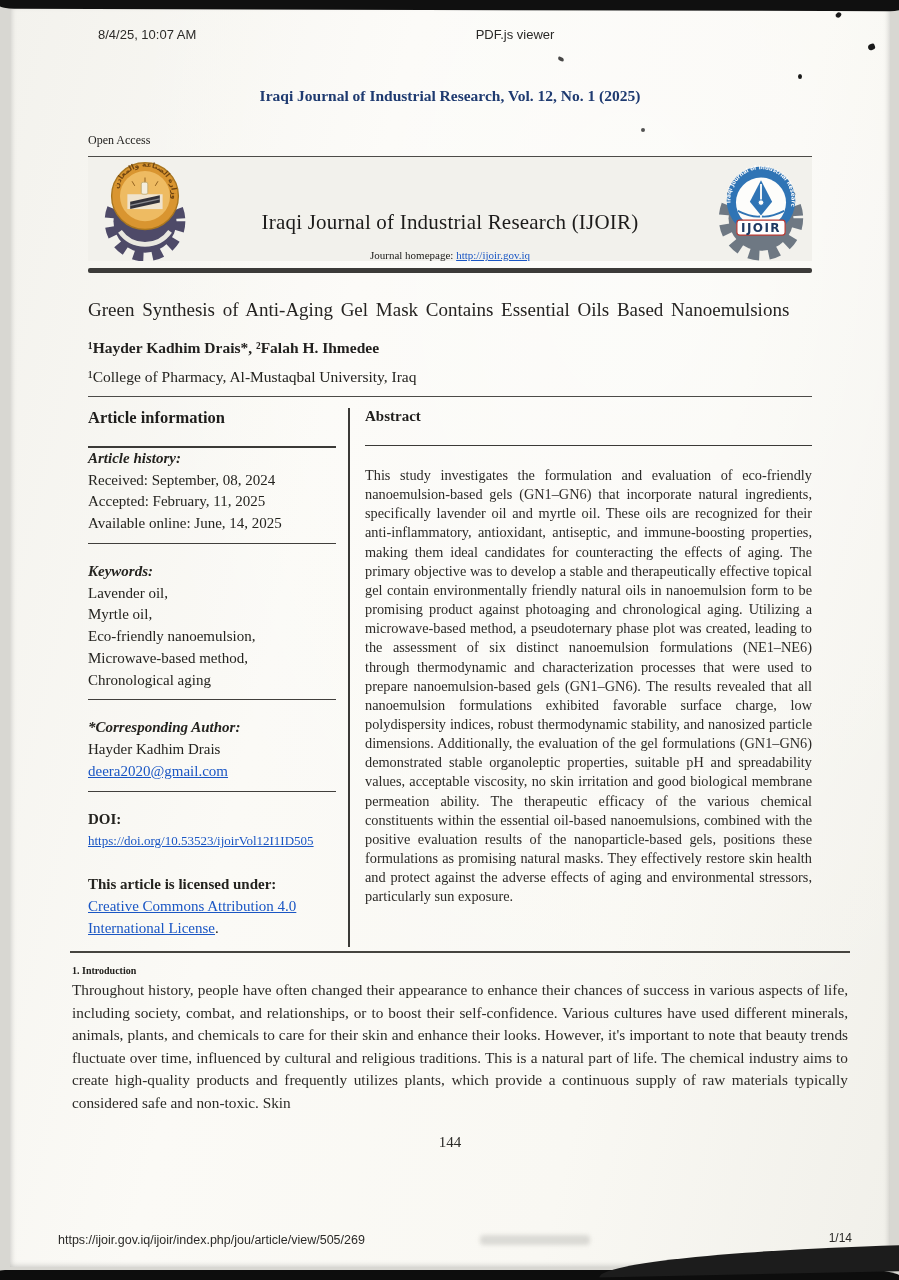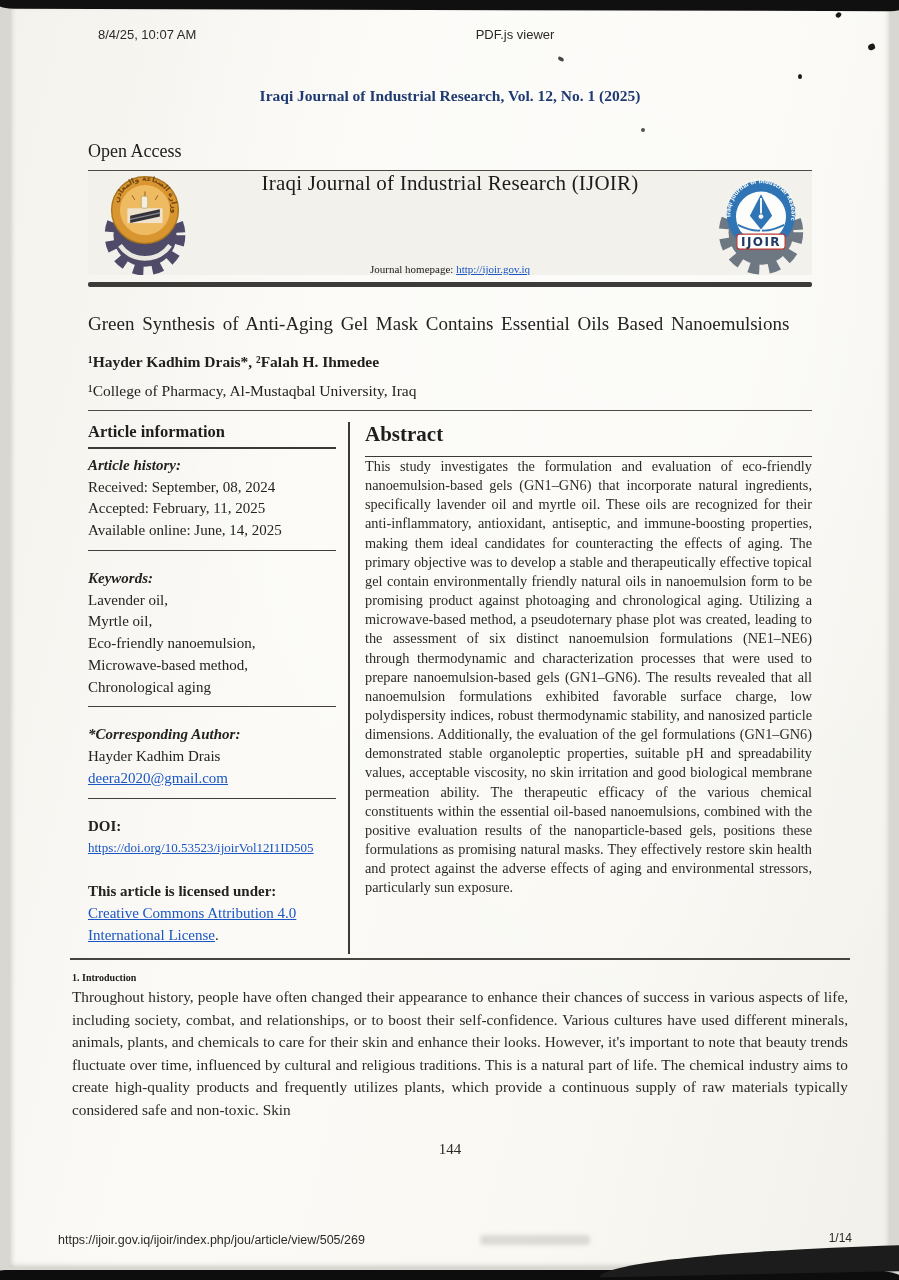--- a/index.html
+++ b/index.html
@@ -36,55 +36,55 @@
     font-family:"Liberation Sans", sans-serif;font-size:13px;color:#2b2a28;}
   .topbar .dt{position:absolute;left:88px;top:22px;}
   .topbar .vt{position:absolute;left:505px;top:22px;transform:translateX(-50%);}
   .footer-url{position:absolute;left:48px;bottom:20px;font-family:"Liberation Sans", sans-serif;
     font-size:12.5px;color:#2b2a28;z-index:4;}
   .footer-page{position:absolute;right:38px;bottom:22px;font-family:"Liberation Sans", sans-serif;
     font-size:12px;color:#2b2a28;z-index:4;}
 
   
   .masthead{margin-top:44px;text-align:center;font-size:15.5px;font-weight:700;color:#1e3a70;}
-  .open-access{margin:36px 0 0 78px;font-size:18px;color:#21201e;}
+  .open-access{margin:28px 0 0 78px;font-size:12px;color:#21201e;}
   .rule-thin{height:0;border-top:1.6px solid #4c4b48;margin:8px 78px 0 78px;}
   .rule-thick{height:5px;background:#3c3b39;margin:7px 78px 0 78px;border-radius:2px;}
 
   
   .band{position:relative;height:104px;margin:0 78px;background:#f2f1ec;}
   .band-center{position:absolute;left:120px;right:120px;top:0;bottom:0;
-    display:flex;flex-direction:column;align-items:center;justify-content:space-between;gap:14px;}
+    display:flex;flex-direction:column;align-items:center;justify-content:flex-end;gap:14px;}
   .band-title{font-size:21px;color:#1c1b1a;letter-spacing:.2px;}
   .band-home{font-size:11px;color:#21201e;}
   a.link{color:#1a56c4;text-decoration:underline;cursor:pointer;}
   .logo{position:absolute;top:2px;width:102px;height:102px;}
   .logo-left{left:6px;}
   .logo-right{right:0px;}
 
   
   .title{margin:24px 78px 0 78px;font-size:19px;font-weight:400;color:#262422;
     text-align:justify;line-height:1.42;word-spacing:3px;}
   .authors{margin:15px 78px 0 78px;font-size:15.5px;font-weight:700;color:#22211f;}
   .affil{margin:11px 78px 0 78px;font-size:15.5px;color:#24231f;}
 
   
   .columns{display:flex;margin:11px 78px 0 78px;min-height:515px;}
   .col-left{width:248px;padding-right:12px;box-sizing:content-box;font-size:15px;color:#24231f;}
   .col-right{flex:1;border-left:2px solid #39383500;border-left:2px solid #3b3a37;padding-left:15px;}
   .sec{border-bottom:1.7px solid #413f3c;padding-bottom:8px;}
   .sec.nb{border-bottom:none;}
   .sec + .sec{margin-top:17px;}
-  .info-h{font-size:16.5px;font-weight:700;border-bottom:2px solid #3b3a37;padding-bottom:5px;margin-bottom:6px;color:#1f1e1c;}
+  .info-h{font-size:16.5px;font-weight:700;border-bottom:2px solid #3b3a37;padding-bottom:18px;color:#1f1e1c;}
   .lbl{font-weight:700;font-style:italic;}
   .lbl-plain{font-weight:700;}
   .info-line{line-height:1.45;}
   .doi-link{font-weight:400;font-size:13px;word-break:break-all;}
-  .abs-h{font-size:21px;font-weight:700;color:#1f1e1c;border-bottom:1.7px solid #3b3a37;
-    padding-bottom:9px;margin-bottom:0;}
+  .abs-h{font-size:15px;font-weight:700;color:#1f1e1c;border-bottom:1.7px solid #3b3a37;
+    padding-bottom:20px;margin-bottom:20px;}
   .abs-p{font-size:14.3px;line-height:1.34;text-align:justify;color:#2c2a27;}
 
   .rule-wide{height:0;border-top:2px solid #45443f;margin:4px 40px 0 60px;}
   .intro{margin:12px 42px 0 62px;}
   .intro-h{font-size:10px;font-weight:700;color:#21201d;}
   .intro-p{margin-top:3px;font-size:15.3px;line-height:1.47;text-align:justify;color:#2c2a27;}
   .pagenum{margin-top:20px;text-align:center;font-size:15px;color:#2b2a27;}
 </style>
 </head>
 <body>

